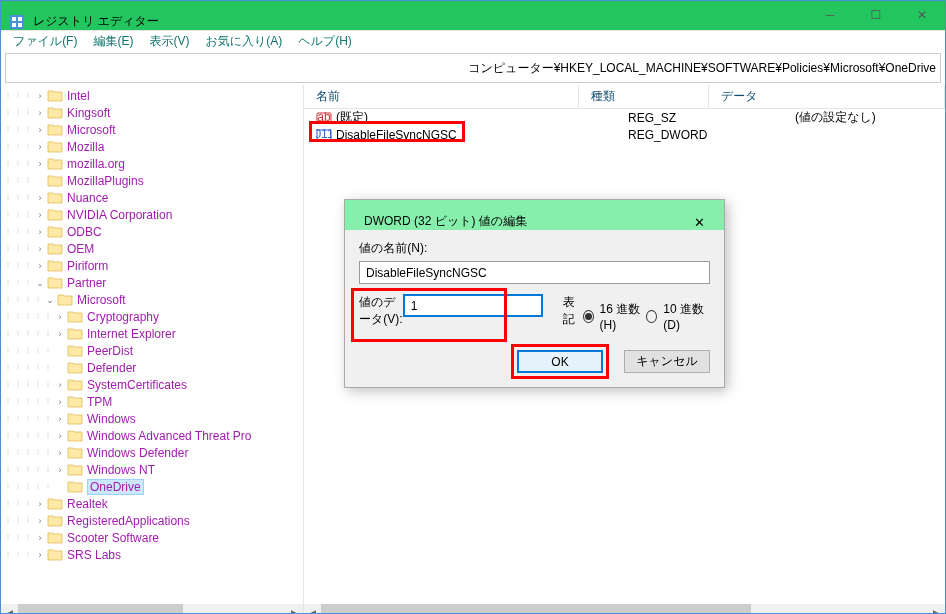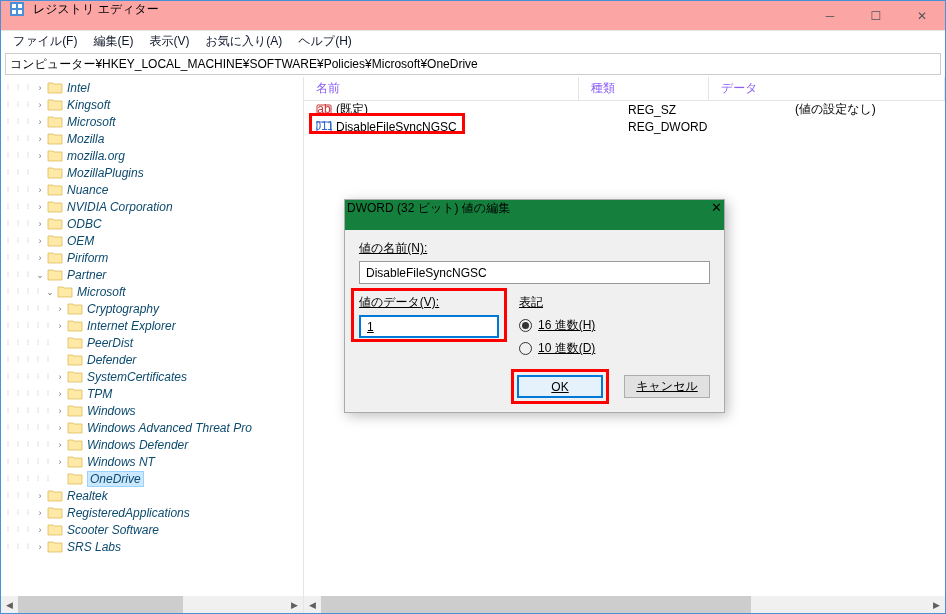--- a/index.html
+++ b/index.html
@@ -1,69 +1,69 @@
 <!DOCTYPE html>
 <html><head>
 <meta charset="utf-8">
 <style>
 * { box-sizing: border-box; margin: 0; padding: 0; font-family: "Yu Gothic UI", "Meiryo", sans-serif; font-size: 12px; }
 body { width: 946px; height: 614px; background: #fff; border: 1px solid #4a90d9; overflow: hidden; position: relative; }
 
-.titlebar { height: 30px; display: flex; align-items: flex-start; background: #fca5a5; border-bottom: 1px solid #e5e5e5; }
+.titlebar { height: 30px; display: flex; align-items: flex-end; background: #22c55e; border-bottom: 1px solid #e5e5e5; }
 .titlebar .app-icon { width: 16px; height: 16px; margin: 0 8px; }
 .titlebar .title { flex: 1; color: #000; font-size: 12px; }
 .titlebar .win-controls { display: flex; }
 .titlebar .win-btn { width: 46px; height: 30px; display: flex; align-items: center; justify-content: center; color: #555; }
 
 .menubar { height: 20px; display: flex; align-items: center; padding: 0 6px; gap: 4px; }
-.menubar span { padding: 2px 6px; color: #0f172a; }
-
-.addressbar { height: 22px; border: 1px solid #ccc; margin: 2px 4px; padding: 2px 4px; display: flex; align-items: center; }
+.menubar span { padding: 2px 6px; color: #0f766e; }
+
+.addressbar { height: 30px; border: 1px solid #ccc; margin: 2px 4px; padding: 2px 4px; display: flex; align-items: center; justify-content: flex-end; }
 
 .main { display: flex; height: 536px; }
 
 .tree-pane { width: 303px; border-right: 1px solid #e5e5e5; overflow: hidden; position: relative; }
 .tree { padding: 2px 0 2px 2px; overflow: hidden; height: 520px; }
 .tree-item { display: flex; align-items: center; height: 17px; white-space: nowrap; }
 .tree-item .chev { width: 14px; text-align: center; color: #777; font-size: 9px; }
 .tree-item .folder { width: 16px; height: 13px; margin-right: 4px; flex-shrink: 0; }
-.tree-item .label { color: #0c4a6e; font-style: italic; }
+.tree-item .label { color: #a21caf; }
 .tree-item.selected .label { background: #cce8ff; border: 1px solid #99d1ff; padding: 0 2px; }
 .dots { width: 10px; text-align: center; font-size: 6px; color: #888; line-height: 17px; }
 
 .list-pane { flex: 1; position: relative; }
 .list-header { display: flex; height: 24px; border-bottom: 1px solid #e5e5e5; align-items: center; }
-.list-header .col { padding-left: 12px; color: #8b5cf6; border-right: 1px solid #e5e5e5; height: 100%; display: flex; align-items: center; }
+.list-header .col { padding-left: 12px; color: #0c4a6e; border-right: 1px solid #e5e5e5; height: 100%; display: flex; align-items: center; }
 .col-name { width: 275px; }
 .col-type { width: 130px; }
 .col-data { flex: 1; }
 
 .list-row { display: flex; height: 17px; align-items: center; gap: 37px; }
 .list-row .cell { padding-left: 12px; display: flex; align-items: center; }
 .cell-name { width: 275px; }
 .cell-type { width: 130px; text-align: right; }
 .cell-data { flex: 1; }
 
 .reg-icon { width: 16px; height: 16px; margin-right: 4px; flex-shrink: 0; }
 
 .highlight-red { border: 3px solid #ff0000; position: absolute; pointer-events: none; }
 
 .scrollbar-h { position: absolute; bottom: 0; left: 0; right: 0; height: 17px; background: #f0f0f0; display: flex; align-items: center; }
 .scrollbar-h .arrow { width: 17px; height: 17px; display: flex; align-items: center; justify-content: center; color: #606060; font-size: 9px; }
 .scrollbar-h .thumb { background: #cdcdcd; height: 17px; }
 
 .dialog { position: absolute; left: 343px; top: 198px; width: 381px; background: #f0f0f0; border: 1px solid #aaa; box-shadow: 3px 3px 12px rgba(0,0,0,0.25); }
-.dialog-title { height: 30px; display: flex; align-items: flex-start; padding: 0 2px; background: #15803d; }
+.dialog-title { height: 30px; display: flex; align-items: flex-end; padding: 0 19px; background: #86efac; }
 .dialog-title .t { flex: 1; font-size: 12px; }
 .dialog-title .close { width: 30px; text-align: right; font-size: 13px; }
-.dialog-body { padding: 10px 14px 14px 14px; text-decoration: underline; }
+.dialog-body { padding: 10px 14px 14px 14px; }
 .dlg-label { margin-bottom: 4px; }
 .dlg-input { width: 100%; height: 23px; border: 1px solid #999; background: #fff; padding: 0 6px; }
 .dlg-row { display: flex; gap: 20px; margin-top: 10px; }
-.dlg-col { display: flex; flex-direction: column; }
+.dlg-col { display: flex; flex-direction: row; }
 .dlg-input-small { width: 140px; height: 23px; border: 2px solid #0078d7; background: #fff; padding: 0 6px; }
 .radio-row { display: flex; align-items: center; margin-top: 6px; gap: 6px; }
 .radio { width: 13px; height: 13px; border: 1px solid #333; border-radius: 50%; display: flex; align-items: center; justify-content: center; }
 .radio.checked::after { content: ""; width: 7px; height: 7px; background: #333; border-radius: 50%; }
 .dlg-buttons { display: flex; justify-content: flex-end; gap: 21px; margin-top: 18px; }
 .dlg-btn { width: 86px; height: 23px; border: 1px solid #adadad; background: #e1e1e1; display: flex; align-items: center; justify-content: center; }
 .dlg-btn.focus { border: 2px solid #0078d7; background: #e5f1fb; }
 
 svg.folder-svg { width: 16px; height: 13px; }
 svg.reg-svg { width: 16px; height: 16px; }

